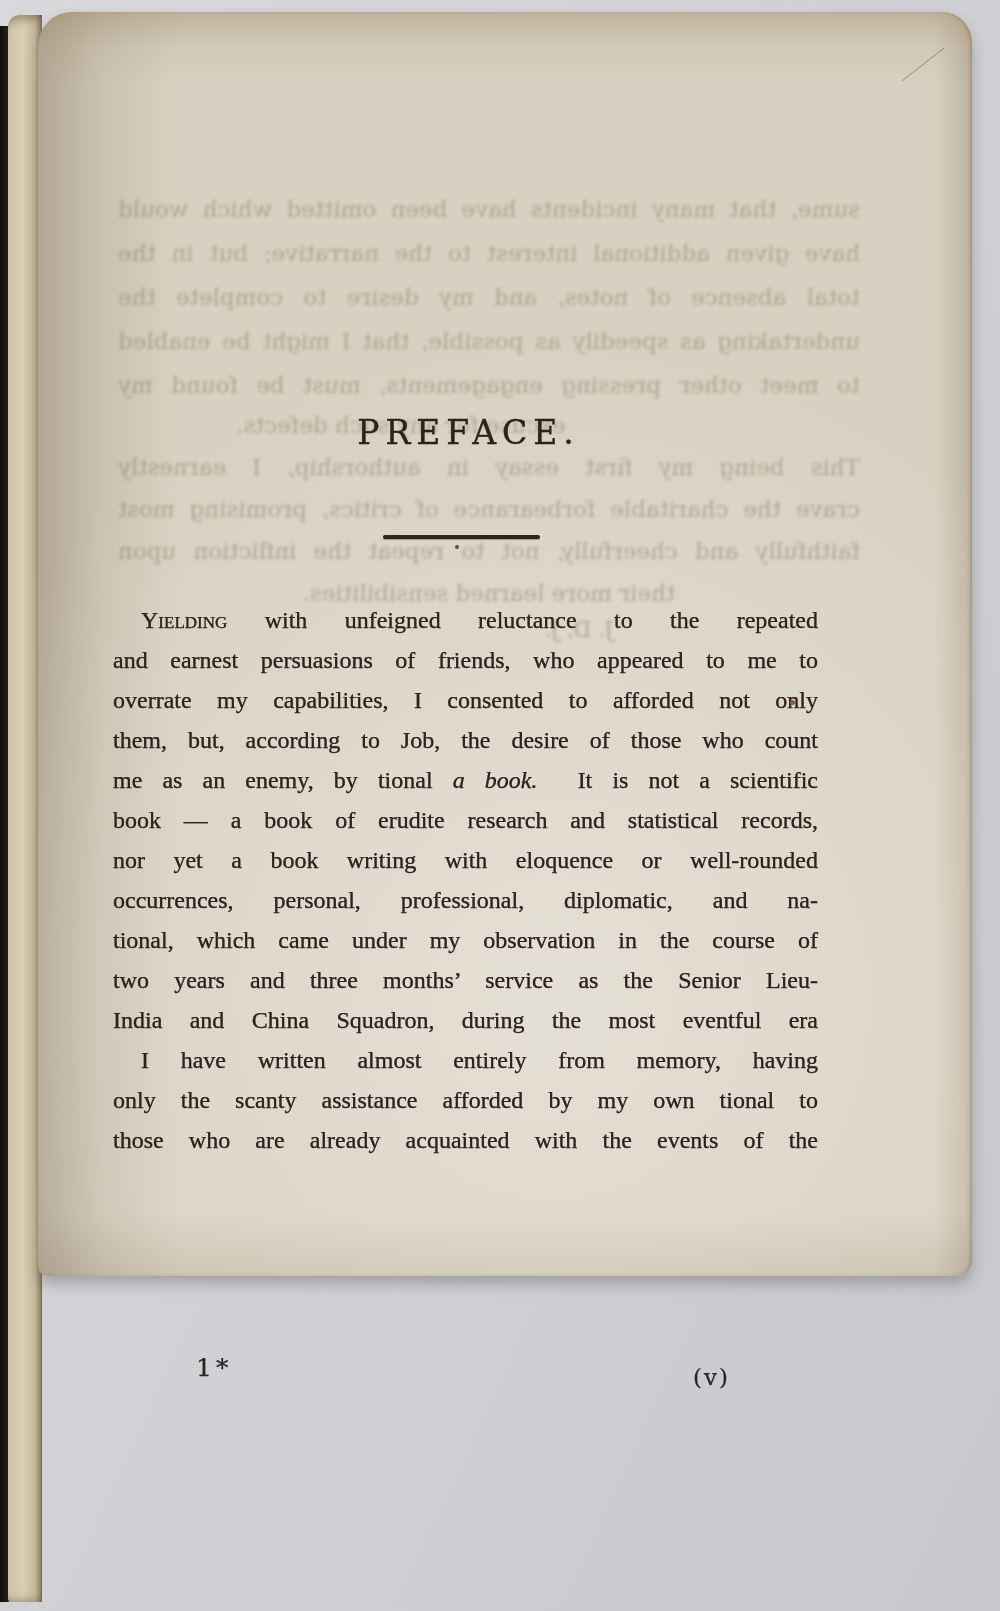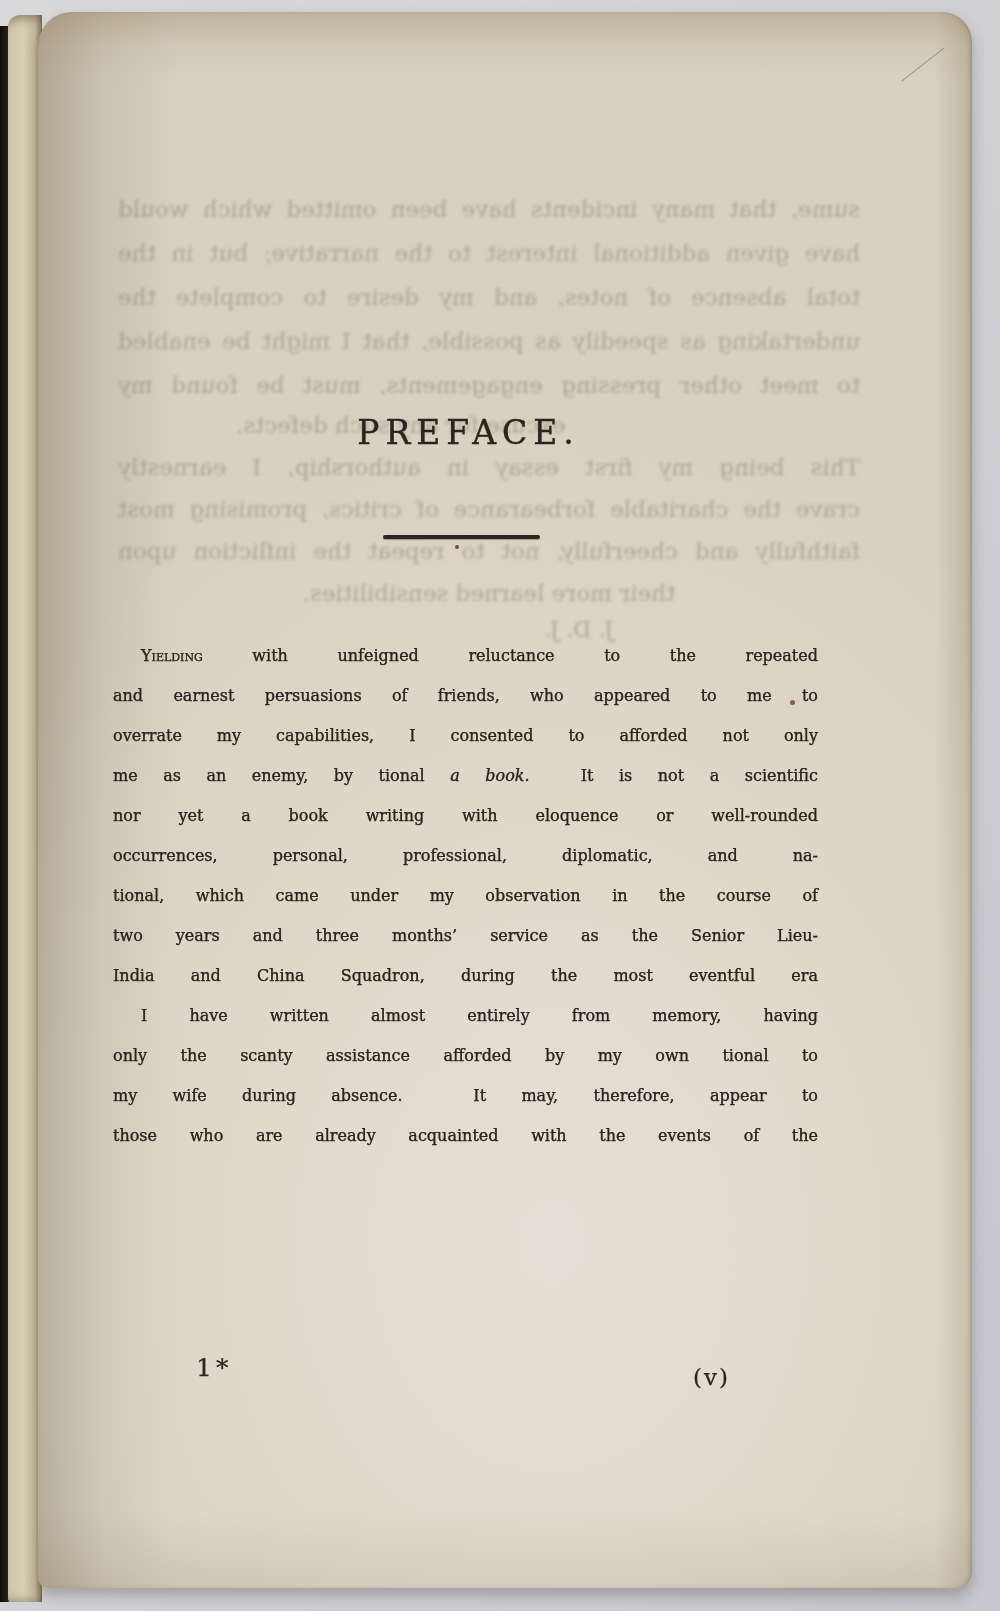--- a/index.html
+++ b/index.html
@@ -16,21 +16,21 @@
   }
   
   .stack-edge{
     position:absolute; left:8px; top:15px; width:34px; height:1587px;
     background:linear-gradient(90deg,#cfc4a9 0%,#d9cfb5 45%,#c4b79a 80%,#8d7f64 97%,#6d6048 100%);
     border-radius:12px 0 0 4px;
     box-shadow:inset 0 14px 10px -10px rgba(90,78,58,.55), inset 0 -10px 8px -8px rgba(90,78,58,.45);
   }
   
   .page{
-    position:absolute; left:38px; top:12px; width:934px; height:1576px;
+    position:absolute; left:38px; top:12px; width:934px; height:1264px;
     border-radius:34px 30px 16px 10px;
     background:
       radial-gradient(120% 90% at 55% 78%, rgba(239,236,229,.55) 0%, rgba(239,236,229,0) 60%),
       linear-gradient(180deg, rgba(148,128,94,.38) 0px, rgba(148,128,94,.10) 34px, rgba(148,128,94,0) 70px),
       linear-gradient(90deg, rgba(108,90,62,.36) 0%, rgba(108,90,62,.12) 7%, rgba(108,90,62,0) 15%),
       linear-gradient(270deg, rgba(128,108,76,.30) 0%, rgba(128,108,76,0) 4%),
       linear-gradient(0deg, rgba(138,118,86,.22) 0%, rgba(138,118,86,0) 5%),
       #d8d1c1;
     box-shadow:0 8px 14px rgba(60,55,45,.30), inset -3px 0 4px -2px rgba(110,92,64,.5);
   }
@@ -50,23 +50,24 @@
   .heading{
     position:absolute; left:75px; top:404px; width:705px; line-height:1;
     text-align:center; font-size:33px; letter-spacing:.18em; text-indent:.18em;
     color:#29241e; -webkit-text-stroke:.4px #29241e;
   }
   .heading-rule{
     position:absolute; left:345px; top:523px; width:157px; height:4px;
     background:#2b2620; border-radius:2px; box-shadow:0 1px 1px rgba(43,38,32,.35);
   }
   .text-col{
-    position:absolute; left:75px; top:624px; width:705px;
-    font-size:16px; color:#2b2520; -webkit-text-stroke:.25px #2b2520;
+    position:absolute; left:75px; top:588px; width:705px;
+    font-size:24px; color:#2b2520; -webkit-text-stroke:.25px #2b2520;
     text-shadow:0 0 .6px rgba(43,37,32,.45);
+    font-family:Liberation Serif, serif;
   }
   .bl{ display:block; height:40px; line-height:40px;
        text-align:justify; text-align-last:justify; }
   .bl.indent{ text-indent:28px; }
   .bl.para-end{ text-align-last:left; }
   .sc{ font-variant:small-caps; }
   .it{ font-style:italic; }
   .folio-left{
     position:absolute; left:158px; top:1341px; font-size:25px;
     color:#2b2520; -webkit-text-stroke:.25px #2b2520; letter-spacing:4px;
@@ -107,29 +108,30 @@
     <div class="g g10 ctr">their more learned sensibilities.</div>
     <div class="g g11 sig">J. D. J.</div>
 
     <div class="heading">PREFACE.</div>
     <div class="heading-rule"></div>
 
     <div class="text-col">
       <div class="bl indent"><span class="sc">Yielding</span><span> with unfeigned reluctance to the repeated</span></div>
       <div class="bl">and earnest persuasions of friends, who appeared to me to</div>
       <div class="bl">overrate my capabilities, I consented to afforded not only</div>
+      <div class="bl">them, but, according to Job, the desire of those who count</div>
       <div class="bl"><span>me as an enemy, by tional </span><span class="it">a book.</span><span>&nbsp; It is not a scientific</span></div>
+      <div class="bl">book — a book of erudite research and statistical records,</div>
       <div class="bl">nor yet a book writing with eloquence or well-rounded</div>
       <div class="bl">occurrences, personal, professional, diplomatic, and na-</div>
       <div class="bl">tional, which came under my observation in the course of</div>
       <div class="bl">two years and three months’ service as the Senior Lieu-</div>
       <div class="bl">India and China Squadron, during the most eventful era</div>
       <div class="bl indent">I have written almost entirely from memory, having</div>
       <div class="bl">only the scanty assistance afforded by my own tional to</div>
-      <div class="bl">my wife during absence.&nbsp; It may, therefore, appear to</div>
       <div class="bl">those who are already acquainted with the events of the</div>
     </div>
 
     <div class="folio-left">1*</div>
     <div class="folio-right">(v)</div>
 
     <div class="speck s1"></div>
     <div class="speck s2"></div>
     <div class="speck s3"></div>
     <div class="scratch"></div>

